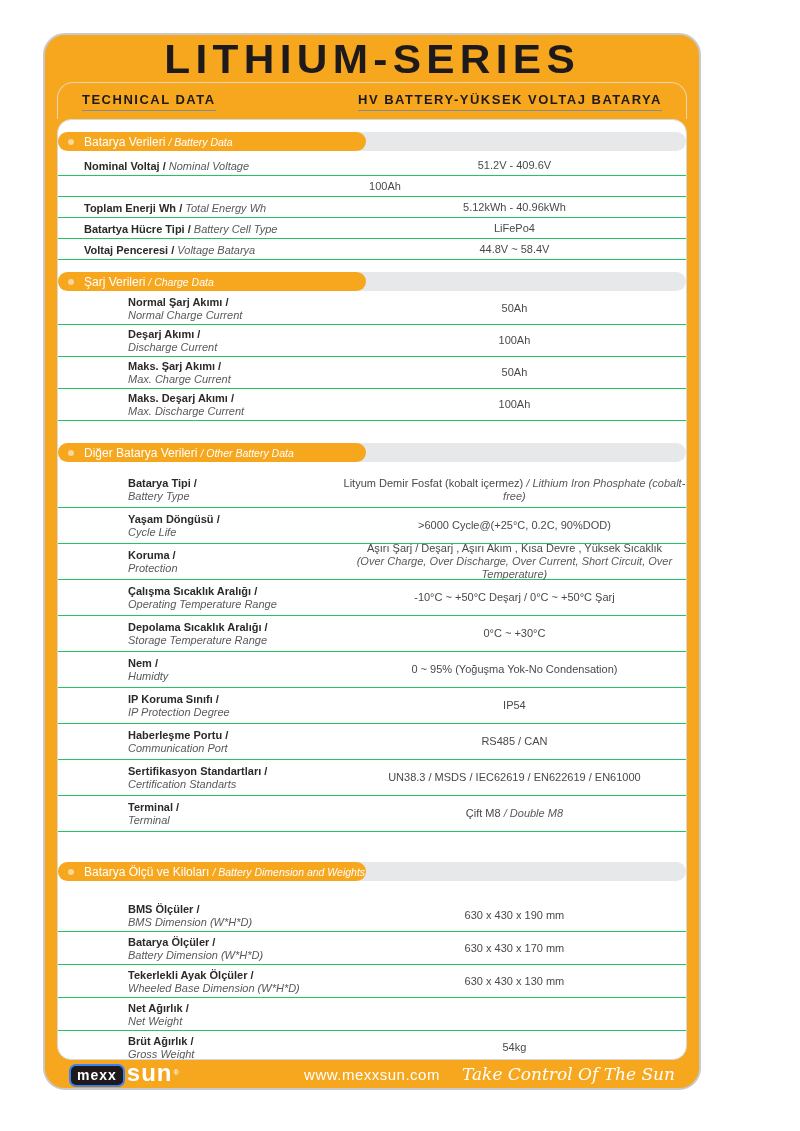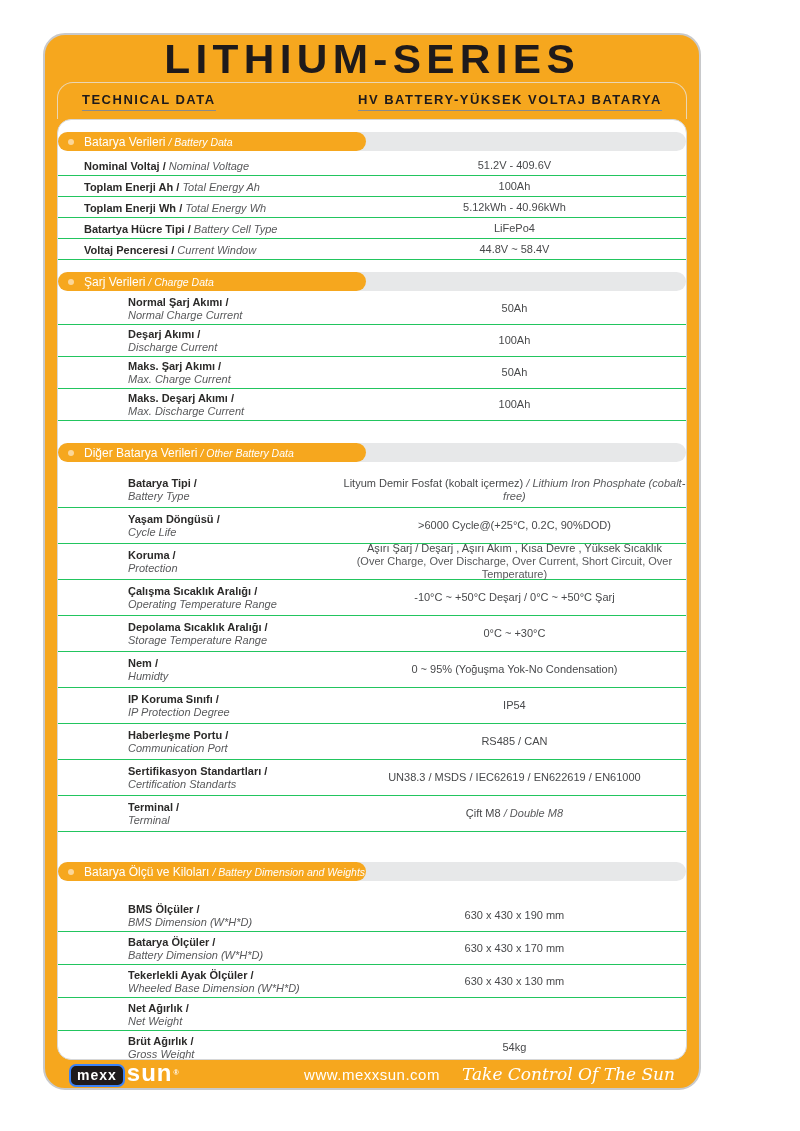--- a/index.html
+++ b/index.html
@@ -53,21 +53,21 @@
   .pill .pt{font-size:12px;font-weight:400;color:#ffffff;}
   .pill .pe{font-size:10.5px;font-style:italic;color:#ffffff;margin-left:3px;}
   .rows{margin:0;}
   .row{
     display:flex;align-items:center;box-sizing:border-box;
     border-bottom:1px solid #22c55e;padding-left:26px;
   }
   .row .lbl{flex:0 0 43%;min-width:0;}
   .row .val{flex:1;text-align:center;font-size:11px;color:#48494B;line-height:13px;}
   .row .val .vi{font-style:italic;color:#58595B;}
-  .row .val .v2{color:#58595B;}
+  .row .val .v2{font-style:italic;color:#58595B;}
   .lbl .tr{font-weight:700;color:#2B2A29;font-size:11px;line-height:14px;}
   .lbl .sl{font-weight:700;color:#2B2A29;font-size:11px;}
   .lbl .en{font-style:italic;color:#58595B;font-size:11px;line-height:13px;font-weight:400;}
   .row.single{height:21px;}
   .row.double .lbl .tr,.row.double .lbl .en{display:block;padding-left:44px;}
   .sec-s1 .sec-head{margin-bottom:4px;}
   .sec-s2{margin-top:12px;} .sec-s2 .sec-head{margin-bottom:2px;} .sec-s2 .row{height:32px;}
   .sec-s3{margin-top:22px;} .sec-s3 .sec-head{margin-bottom:10px;} .sec-s3 .row{height:36px;}
   .sec-s4{margin-top:30px;} .sec-s4 .sec-head{margin-bottom:18px;border-radius:8px;} .sec-s4 .row{height:33px;}
   
@@ -119,39 +119,38 @@
           </div>
         </div>
         <div class="rows">
           <div class="row single">
             <div class="lbl"><span class="tr">Nominal Voltaj</span><span class="sl"> / </span><span class="en">Nominal Voltage</span></div>
             <div class="val">
               <div class="v1"><span>51.2V - 409.6V</span></div>
             </div>
           </div>
           <div class="row single">
-            <div class="lbl"><span class="tr">Toplam Enerji Ah</span><span class="sl"> / </span><span class="en">Total Energy Ah</span></div>
             <div class="val">
               <div class="v1"><span>100Ah</span></div>
             </div>
           </div>
           <div class="row single">
             <div class="lbl"><span class="tr">Toplam Enerji Wh</span><span class="sl"> / </span><span class="en">Total Energy Wh</span></div>
             <div class="val">
               <div class="v1"><span>5.12kWh - 40.96kWh</span></div>
             </div>
           </div>
           <div class="row single">
             <div class="lbl"><span class="tr">Batartya Hücre Tipi</span><span class="sl"> / </span><span class="en">Battery Cell Type</span></div>
             <div class="val">
               <div class="v1"><span>LiFePo4</span></div>
             </div>
           </div>
           <div class="row single">
-            <div class="lbl"><span class="tr">Voltaj Penceresi</span><span class="sl"> / </span><span class="en">Current Window</span></div>
+            <div class="lbl"><span class="tr">Voltaj Penceresi</span><span class="sl"> / </span><span class="en">Voltage Batarya</span></div>
             <div class="val">
               <div class="v1"><span>44.8V ~ 58.4V</span></div>
             </div>
           </div>
         </div>
       </div>
       <div class="section sec-s2">
         <div class="sec-head">
           <div class="graybar"></div>
           <div class="pill">

